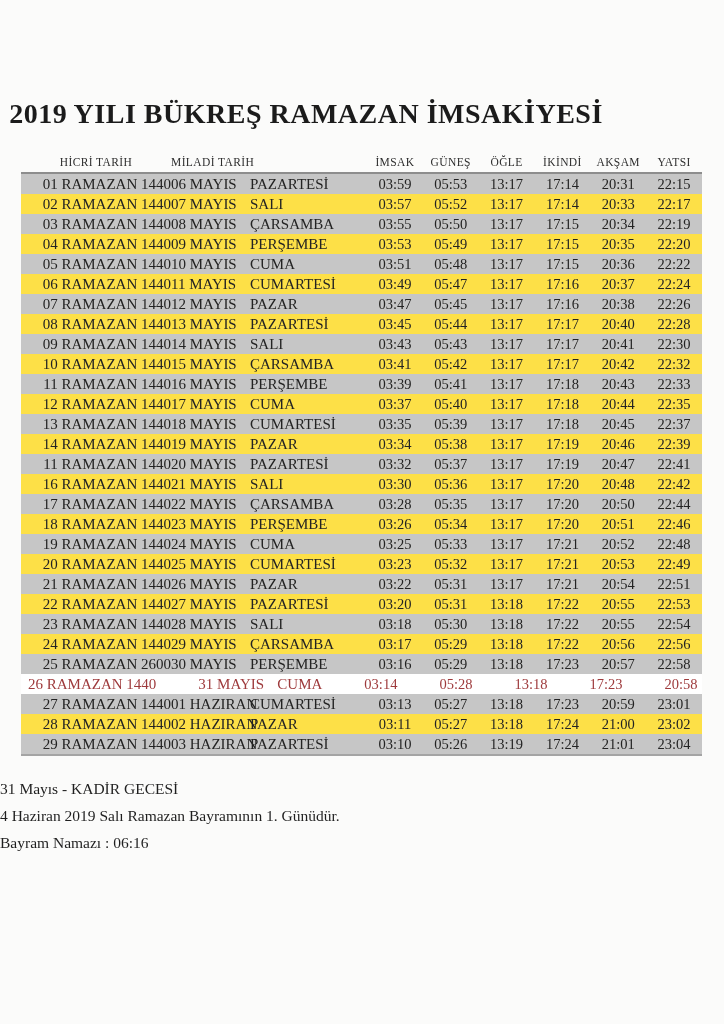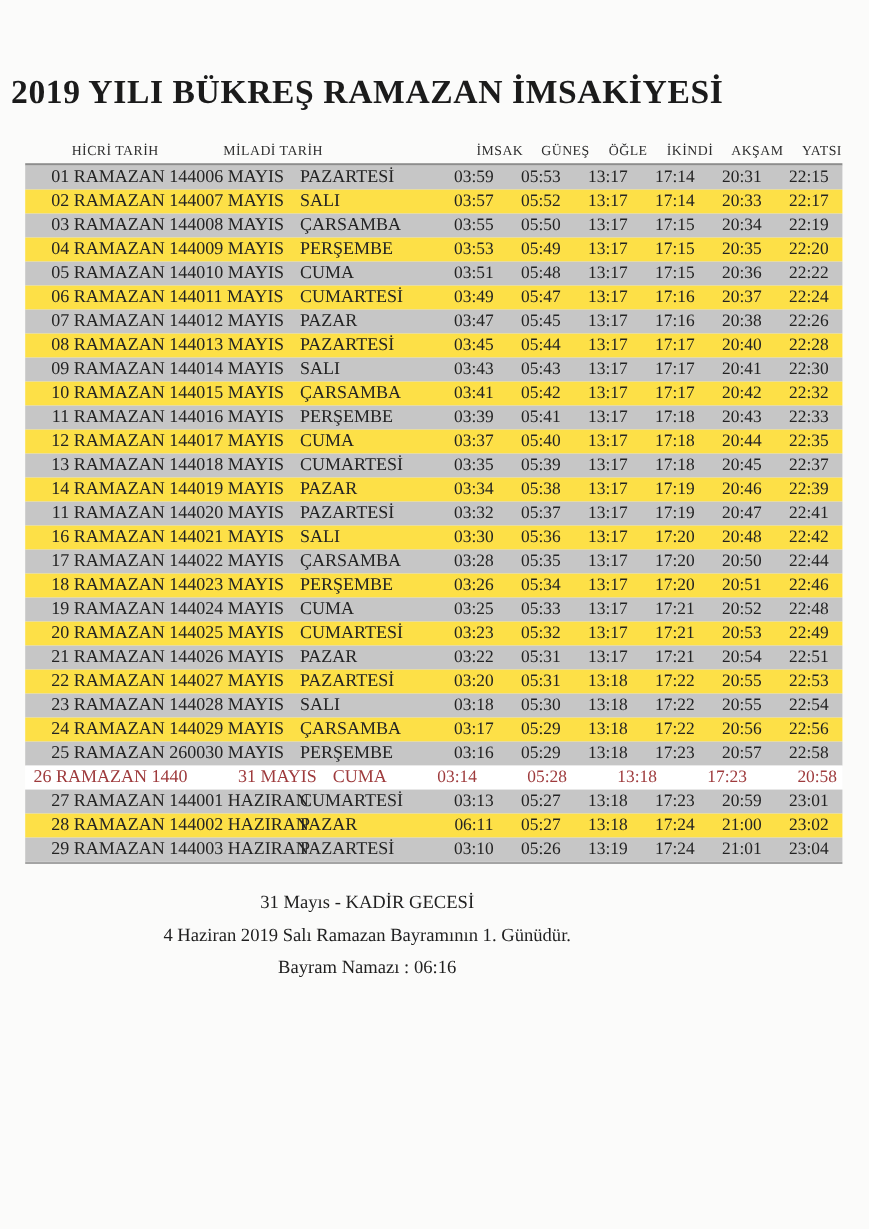--- a/index.html
+++ b/index.html
@@ -5,21 +5,21 @@
   * { margin: 0; padding: 0; box-sizing: border-box; }
   html, body {
     width: 724px; height: 1024px;
     background: #fbfbfa;
     font-family: "Liberation Serif", "DejaVu Serif", serif;
     color: #222;
     overflow: hidden;
   }
   .page {
     width: 612px; height: 1024px;
-    padding-top: 60px;
+    padding-top: 96px;
     position: relative;
   }
   .title {
     text-align: center;
     font-size: 28px;
     letter-spacing: 0.5px;
     color: #1b1b1b;
     line-height: 36px;
   }
   .imsakiye-table {
@@ -27,21 +27,20 @@
     margin: 16px auto 0 21px;
   }
   .thead {
     display: flex;
     align-items: flex-end;
     height: 24px;
     padding-bottom: 4px;
     font-size: 11.5px;
     letter-spacing: 0.4px;
     color: #2e2e2e;
-    gap: 15px;
   }
   .tbody {
     border-top: 2px solid #8d8d8d;
     border-bottom: 2px solid #a4a4a4;
   }
   .row {
     display: flex;
     align-items: center;
     height: 20px;
     font-size: 15px;
@@ -53,21 +52,21 @@
   .col-hijri  { width: 150px; padding-left: 7px; text-align: right; white-space: nowrap; }
   .col-miladi { width: 196px; display: flex; text-align: left; white-space: nowrap; }
   .col-date   { width: 79px; flex: none; }
   .col-day    { flex: 1; }
   .col-time   { flex: 1; text-align: center; font-size: 14.5px; }
   .thead .col-hijri  { text-align: center; padding-left: 0; }
   .thead .col-miladi { display: block; text-align: left; }
   .thead .col-time   { font-size: 11.5px; }
   .footer {
     margin-top: 19px;
-    text-align: center;
+    text-align: left;
     font-size: 15.5px;
     color: #1f1f1f;
     line-height: 27px;
   }
 </style>
 </head>
 <body>
 
 <div class="page">
 
@@ -437,21 +436,21 @@
     <div class="col-time">17:23</div>
     <div class="col-time">20:59</div>
     <div class="col-time">23:01</div>
   </div>
         <div class="row">
     <div class="col-hijri">28 RAMAZAN 1440</div>
     <div class="col-miladi">
       <span class="col-date">02 HAZIRAN</span>
       <span class="col-day">PAZAR</span>
     </div>
-    <div class="col-time">06:11</div>
+    <div class="col-time">03:11</div>
     <div class="col-time">05:27</div>
     <div class="col-time">13:18</div>
     <div class="col-time">17:24</div>
     <div class="col-time">21:00</div>
     <div class="col-time">23:02</div>
   </div>
         <div class="row stripe">
     <div class="col-hijri">29 RAMAZAN 1440</div>
     <div class="col-miladi">
       <span class="col-date">03 HAZIRAN</span>

